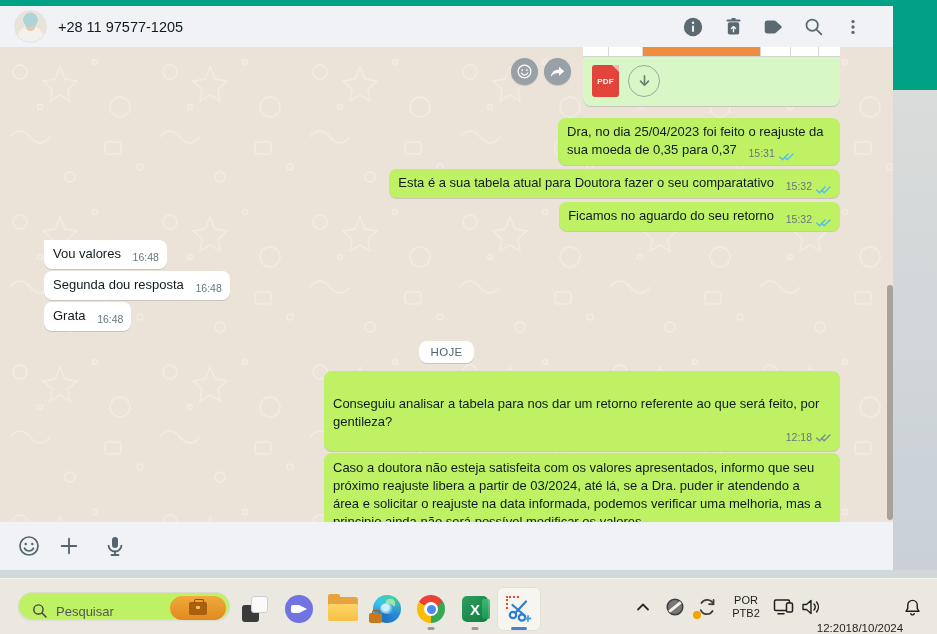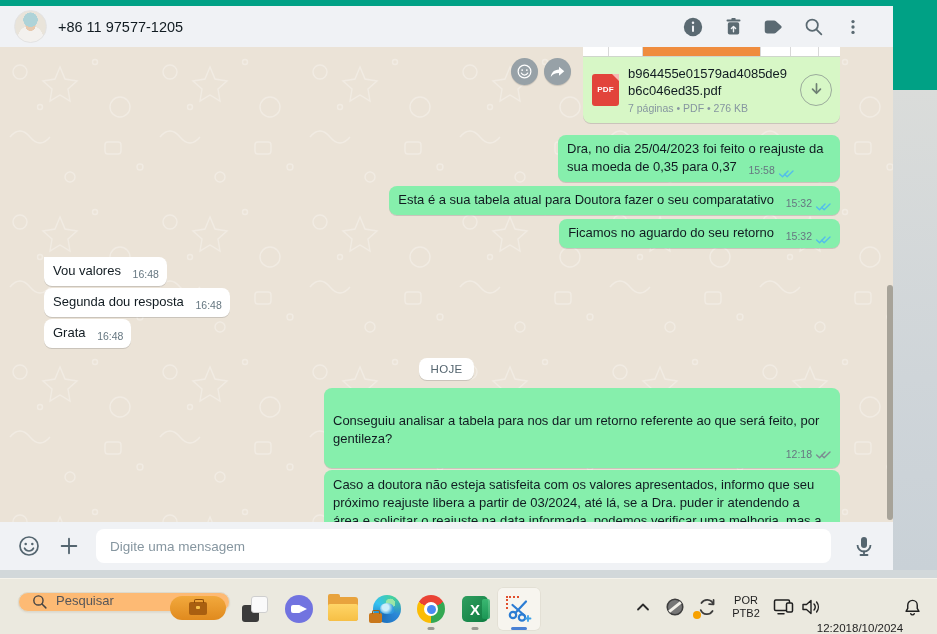--- a/index.html
+++ b/index.html
@@ -30,21 +30,21 @@
   .doodle { position:absolute; inset:0; opacity:.55; }
   .chat-flow { position:relative; z-index:1; width:100%; height:100%; padding-top:0; }
 
   .row { display:flex; width:100%; margin-bottom:4px; }
   .row.out { justify-content:flex-end; padding-right:53px; }
   .row.in  { justify-content:flex-start; padding-left:44px; }
 
   .bubble { position:relative; max-width:516px; border-radius:8px; padding:5px 8px 6px 9px;
             font-size:13px; line-height:18px; color:#111b21;
             box-shadow:0 1px .5px rgba(11,20,26,.15); }
-  .bubble.out { background:#86efac; }
+  .bubble.out { background:#bef264; }
   .bubble.in  { background:#ffffff; }
   .meta-inline { display:inline-flex; align-items:flex-end; gap:3px; margin-left:8px; position:relative; top:3px; }
   .time { font-size:10.5px; color:#667781; white-space:nowrap; }
   .ticks { width:17px; height:11px; }
   .ticks.blue { color:#53bdeb; }
   .ticks.gray { color:#7d8b92; }
 
   .big-bubble { width:516px; padding:6px 9px 8px 9px; }
   .big-bubble .meta-abs { position:absolute; right:8px; bottom:5px; display:flex; align-items:center; gap:3px; }
   .para-gap { height:18px; }
@@ -83,21 +83,21 @@
   .composer { position:absolute; left:0; top:522px; width:893px; height:48px; background:#f0f2f5; display:flex; align-items:center; padding:0 10px 0 16px; gap:14px; z-index:7; }
   .comp-btn { color:#54656f; width:26px; height:26px; display:flex; align-items:center; justify-content:center; cursor:pointer; }
   .comp-input { flex:1; height:34px; background:#fff; border:none; border-radius:8px; padding:0 14px; font-size:13.5px; color:#111b21; outline:none; font-family:"Liberation Sans",sans-serif; }
   .comp-input::placeholder { color:#8696a0; }
   .mic-btn { margin:0 6px; }
 
   .bottom-strip { position:absolute; left:0; top:570px; width:937px; height:8px; background:#d2d8da; z-index:6; }
 
   
   .taskbar { position:absolute; left:0; top:578px; width:937px; height:56px; background:#ebe9df; border-top:1px solid #f5f3eb; z-index:8; }
-  .tb-search { position:absolute; left:18px; top:13px; width:212px; height:20px; background:#fdba74; border:1px solid #dddacd; border-radius:16px; display:flex; align-items:flex-start; padding-left:12px; cursor:pointer; box-shadow:0 1px 2px rgba(0,0,0,.06); }
+  .tb-search { position:absolute; left:18px; top:13px; width:212px; height:28px; background:#bef264; border:1px solid #dddacd; border-radius:16px; display:flex; align-items:flex-end; padding-left:12px; cursor:pointer; box-shadow:0 1px 2px rgba(0,0,0,.06); }
   .tb-search input { border:none; outline:none; background:transparent; font-size:13px; color:#5f5f5f; width:95px; margin-left:8px; font-family:"Liberation Sans",sans-serif; }
   .tb-search input::placeholder { color:#55565a; }
   .tb-search-img { position:absolute; right:3px; top:3px; width:56px; height:24px; border-radius:12px; background:linear-gradient(180deg,#f2a93d,#e08a1e); display:flex; align-items:center; justify-content:center; }
   .briefcase { width:18px; height:13px; background:#a95f10; border-radius:2px; position:relative; }
   .briefcase::before { content:""; position:absolute; top:-3px; left:5px; width:8px; height:3px; border:1.5px solid #8c4c0a; border-bottom:none; border-radius:2px 2px 0 0; }
   .briefcase::after { content:""; position:absolute; top:4px; left:7px; width:4px; height:3px; background:#f7c14b; border-radius:1px; }
 
   .tb-apps { position:absolute; left:233px; top:8px; display:flex; }
   .tb-item { width:44px; height:44px; display:flex; align-items:center; justify-content:center; position:relative; cursor:pointer; border-radius:6px; }
   .run-dash { position:absolute; bottom:1px; left:50%; transform:translateX(-50%); width:7px; height:3px; border-radius:2px; background:#9b9b93; }
@@ -236,21 +236,21 @@
     </pattern>
   </defs>
 </svg>
 
 <div class="top-strip"></div>
 <div class="right-teal"></div>
 <div class="right-panel"></div>
 
 <div class="wa-header">
   <div class="avatar"></div>
-  <div class="contact-name">+86 11 97577-1205</div>
+  <div class="contact-name">+28 11 97577-1205</div>
   <div class="hdr-actions">
     <div class="hdr-btn">
         <svg class="glyph" width="22" height="22">
           <use href="#info-f"></use>
         </svg>
       </div>
     <div class="hdr-btn">
         <svg class="glyph" width="21" height="21">
           <use href="#trash-f"></use>
         </svg>
@@ -296,38 +296,34 @@
       <div class="pdf-bubble">
         <div class="pdf-preview">
           <div class="cell c1"></div>
             <div class="cell c2"></div>
             <div class="orange"></div>
             <div class="cell c3"></div>
             <div class="cell c4"></div>
         </div>
         <div class="pdf-body">
           <div class="pdf-icon">PDF</div>
-          <div class="pdf-text">
-            <div class="pdf-name">b964455e01579ad4085de9b6c046ed35.pdf</div>
-            <div class="pdf-meta">7 páginas • PDF • 276 KB</div>
-          </div>
           <div class="dl-btn">
               <svg class="glyph" width="15" height="15">
                 <use href="#dl-arrow"></use>
               </svg>
             </div>
         </div>
       </div>
     </div>
 
     <div class="row out">
       <div class="bubble out" style="max-width:282px">
         <span>Dra, no dia 25/04/2023 foi feito o reajuste da sua moeda de 0,35 para 0,37</span>
         <span class="meta-inline">
-            <span class="time">15:58</span>
+            <span class="time">15:31</span>
             <svg class="ticks blue">
               <use href="#dblcheck"></use>
             </svg>
           </span>
       </div>
     </div>
     <div class="row out">
       <div class="bubble out">
         <span>Esta é a sua tabela atual para Doutora fazer o seu comparatativo</span>
         <span class="meta-inline">
@@ -408,21 +404,20 @@
   <div class="comp-btn">
       <svg class="glyph" width="24" height="24">
         <use href="#smiley"></use>
       </svg>
     </div>
   <div class="comp-btn">
       <svg class="glyph" width="22" height="22">
         <use href="#plus"></use>
       </svg>
     </div>
-  <input class="comp-input" type="text" placeholder="Digite uma mensagem" style="">
   <div class="comp-btn mic-btn">
       <svg class="glyph" width="24" height="24">
         <use href="#mic"></use>
       </svg>
     </div>
 </div>
 
 <div class="bottom-strip"></div>
 
 <div class="taskbar">

